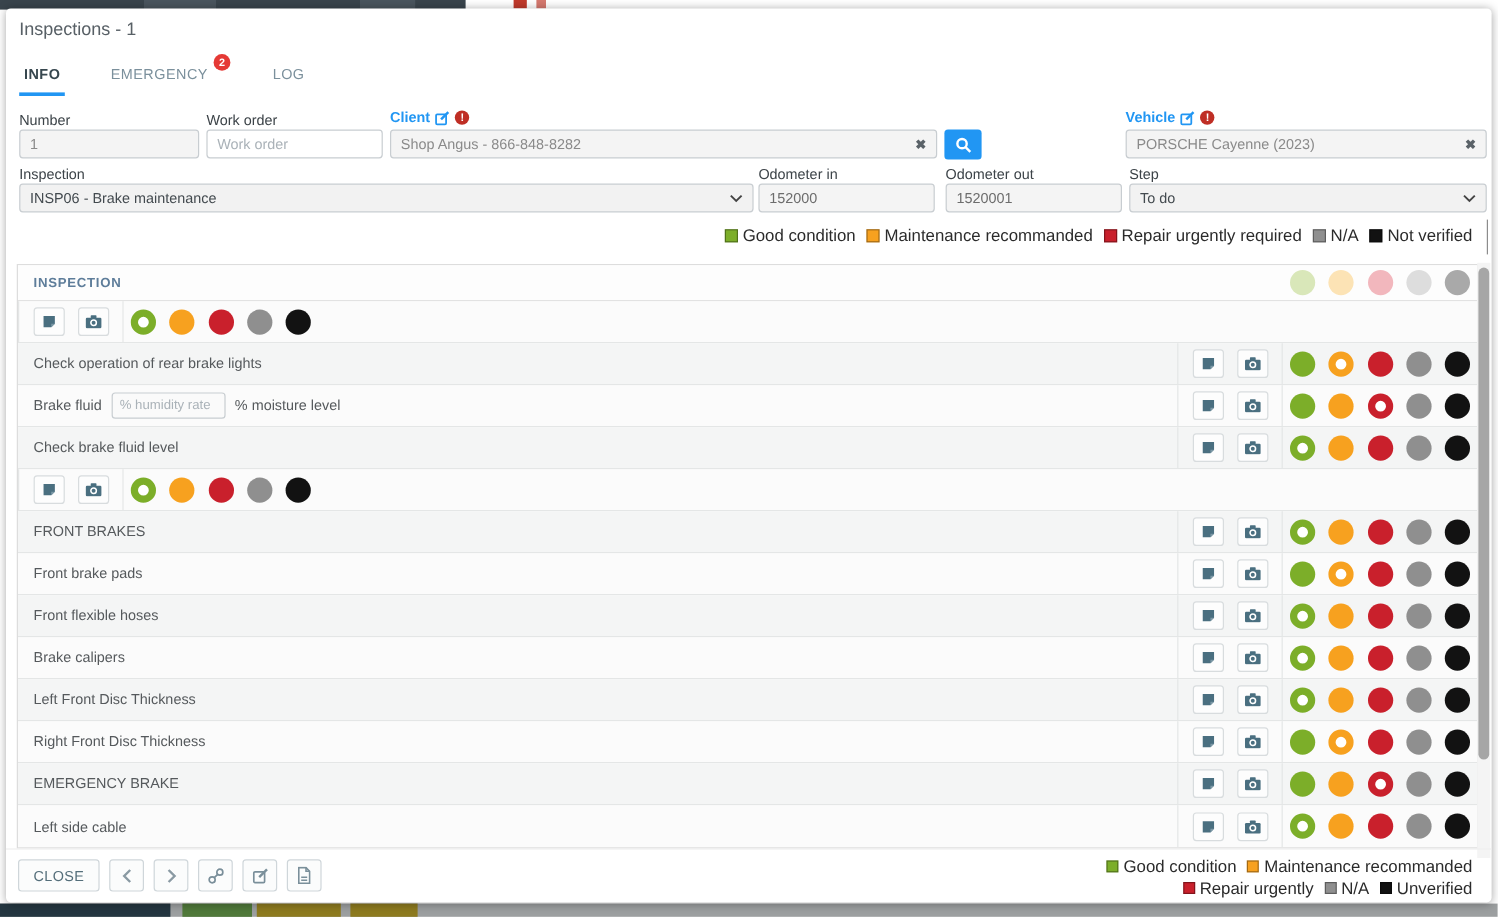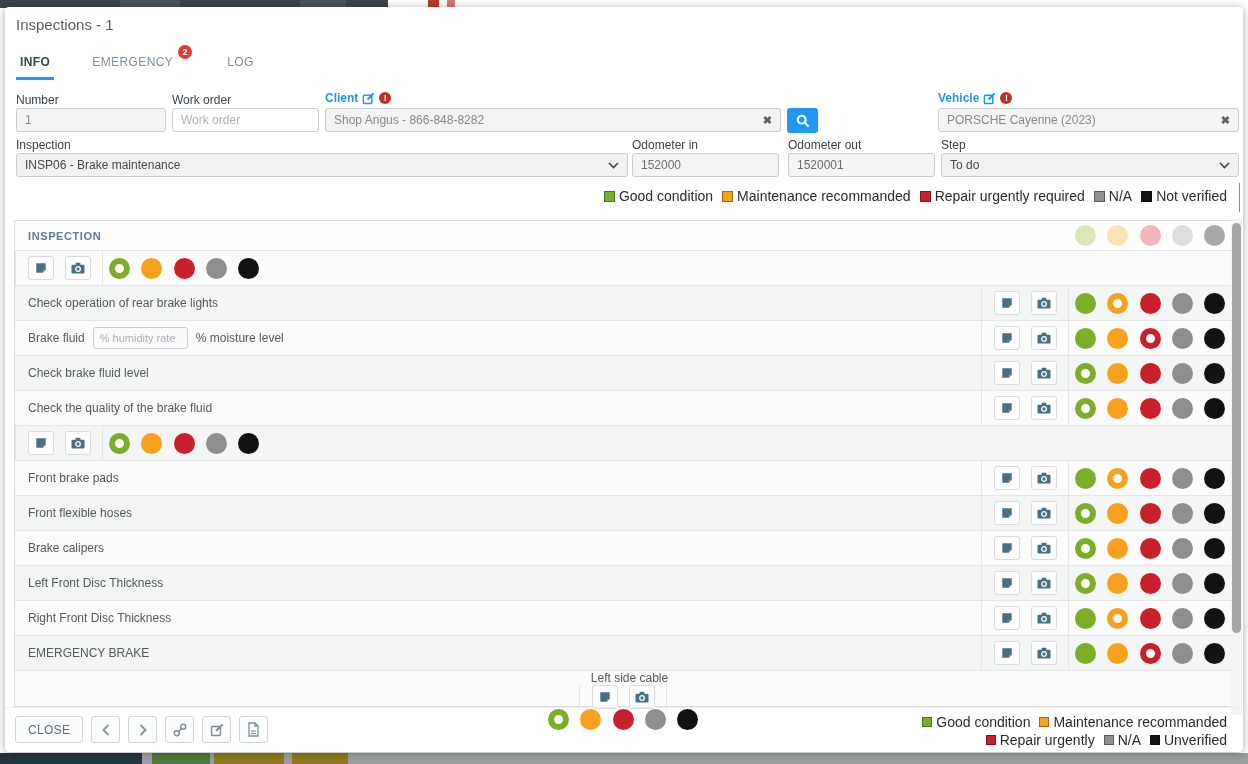--- a/index.html
+++ b/index.html
@@ -61,21 +61,21 @@
   
   .itable { position:absolute; left:9px; top:213px; width:1218px; border:1px solid #ddd;
     background:#fbfbfb; }
   .t-head { display:flex; height:30px; border-bottom:1px solid #e2e2e2; align-items:center; background:#fdfdfd; }
   .t-head .h-label { flex:1; padding-left:13px; font-size:11px; font-weight:bold;
     color:#5e7d9a; letter-spacing:.6px; }
   .t-head .h-btns { width:88px; }
   .t-row { display:flex; height:35px; align-items:center; border-bottom:1px solid #e4e6e6; }
   .t-row:nth-child(even) { background:#f4f5f5; }
   .t-row:nth-child(odd)  { background:#fbfbfb; }
-  .t-row:last-child { border-bottom:none;flex-direction:column; }
+  .t-row:last-child { border-bottom:none; }
   .cell-label { flex:1; display:flex; align-items:center; padding-left:13px; font-size:12px; color:#55595c; }
   .row-input { width:95px; height:22px; margin:0 8px; border:1px solid #c8cdd1; border-radius:3px;
     background:#fafafa; font-size:11px; padding:0 6px; color:#666;
     font-family:"Liberation Sans", sans-serif; }
   .row-input::placeholder { color:#aab2b8; }
   .cell-btns { width:88px; display:flex; gap:11px; justify-content:center;
     border-left:1px solid #e4e6e6; border-right:1px solid #e4e6e6; height:100%; align-items:center; }
   .mini-btn { width:26px; height:24px; background:#fdfdfd; border:1px solid #d8dcde; border-radius:3px;
     display:flex; align-items:center; justify-content:center; cursor:pointer; padding:0; }
   .cell-circles { width:162px; display:flex; justify-content:space-between; padding:0 6px; align-items:center; }
@@ -339,49 +339,49 @@
     <div class="cell-circles">
             <span class="circle" style="background: rgb(255, 255, 255); border: 6px solid rgb(124, 174, 41);"></span>
             <span class="circle" style="background: rgb(247, 161, 31);"></span>
             <span class="circle" style="background: rgb(201, 32, 44);"></span>
             <span class="circle" style="background: rgb(143, 143, 143);"></span>
             <span class="circle" style="background: rgb(18, 18, 18);"></span>
           </div>
   </div>
 
   <div class="t-row">
-    <div class="cell-label">
-      <span class="row-label">Check the quality of the brake fluid</span>
-
-    </div>
-    <div class="cell-btns">
-      <button class="mini-btn">
-        <svg width="12" height="12" viewBox="0 0 14 14">
-          <path d="M1.5 1.5 h11 v7.5 l-3.5 3.5 h-7.5 z" fill="#4a6f80"></path>
-          <path d="M9 12.5 v-3.5 h3.5" fill="#7c99a6"></path>
-        </svg>
-      </button>
-      <button class="mini-btn">
-        <svg width="14" height="12" viewBox="0 0 14 12">
-          <rect x="0.5" y="2.8" width="13" height="8.7" rx="1" fill="#4a6f80"></rect>
-          <rect x="4.6" y="0.8" width="4.8" height="2.4" rx="0.6" fill="#4a6f80"></rect>
-          <circle cx="7" cy="7" r="2.3" fill="none" stroke="#fff" stroke-width="1.3"></circle>
-        </svg>
-      </button>
-    </div>
-    <div class="cell-circles">
-            <span class="circle" style="background: rgb(255, 255, 255); border: 6px solid rgb(124, 174, 41);"></span>
-            <span class="circle" style="background: rgb(247, 161, 31);"></span>
-            <span class="circle" style="background: rgb(201, 32, 44);"></span>
-            <span class="circle" style="background: rgb(143, 143, 143);"></span>
-            <span class="circle" style="background: rgb(18, 18, 18);"></span>
-          </div>
-  </div>
-
-  <div class="t-row">
+    <div class="cell-btns">
+      <button class="mini-btn">
+        <svg width="12" height="12" viewBox="0 0 14 14">
+          <path d="M1.5 1.5 h11 v7.5 l-3.5 3.5 h-7.5 z" fill="#4a6f80"></path>
+          <path d="M9 12.5 v-3.5 h3.5" fill="#7c99a6"></path>
+        </svg>
+      </button>
+      <button class="mini-btn">
+        <svg width="14" height="12" viewBox="0 0 14 12">
+          <rect x="0.5" y="2.8" width="13" height="8.7" rx="1" fill="#4a6f80"></rect>
+          <rect x="4.6" y="0.8" width="4.8" height="2.4" rx="0.6" fill="#4a6f80"></rect>
+          <circle cx="7" cy="7" r="2.3" fill="none" stroke="#fff" stroke-width="1.3"></circle>
+        </svg>
+      </button>
+    </div>
+    <div class="cell-circles">
+            <span class="circle" style="background: rgb(255, 255, 255); border: 6px solid rgb(124, 174, 41);"></span>
+            <span class="circle" style="background: rgb(247, 161, 31);"></span>
+            <span class="circle" style="background: rgb(201, 32, 44);"></span>
+            <span class="circle" style="background: rgb(143, 143, 143);"></span>
+            <span class="circle" style="background: rgb(18, 18, 18);"></span>
+          </div>
+  </div>
+
+  <div class="t-row">
+    <div class="cell-label">
+      <span class="row-label">FRONT BRAKES</span>
+
+    </div>
     <div class="cell-btns">
       <button class="mini-btn">
         <svg width="12" height="12" viewBox="0 0 14 14">
           <path d="M1.5 1.5 h11 v7.5 l-3.5 3.5 h-7.5 z" fill="#4a6f80"></path>
           <path d="M9 12.5 v-3.5 h3.5" fill="#7c99a6"></path>
         </svg>
       </button>
       <button class="mini-btn">
         <svg width="14" height="12" viewBox="0 0 14 12">
           <rect x="0.5" y="2.8" width="13" height="8.7" rx="1" fill="#4a6f80"></rect>

